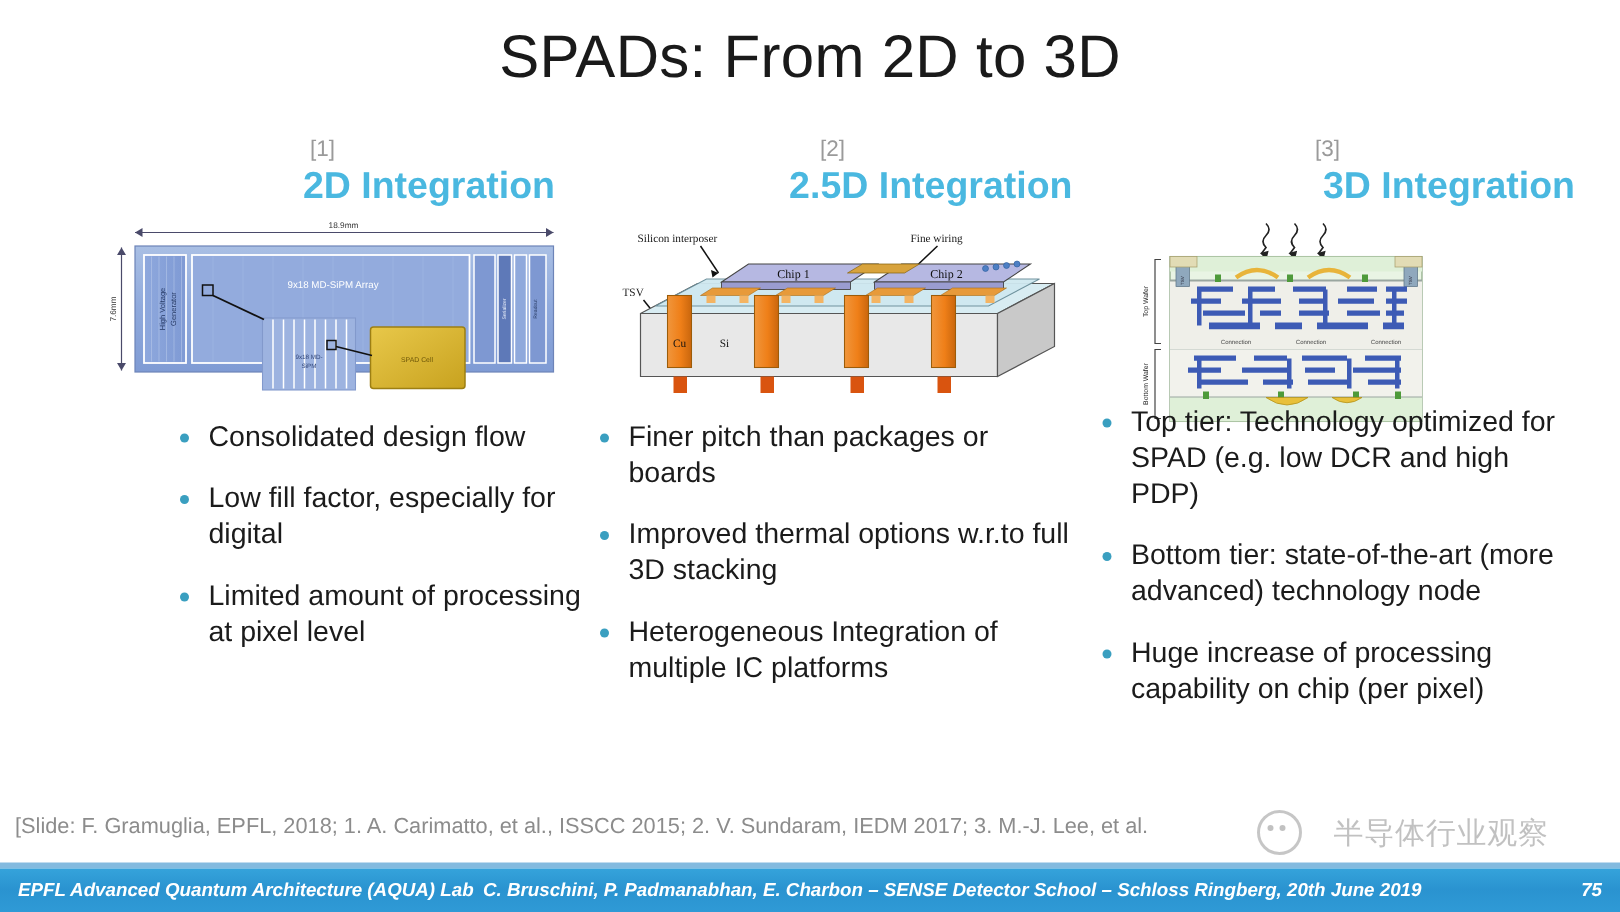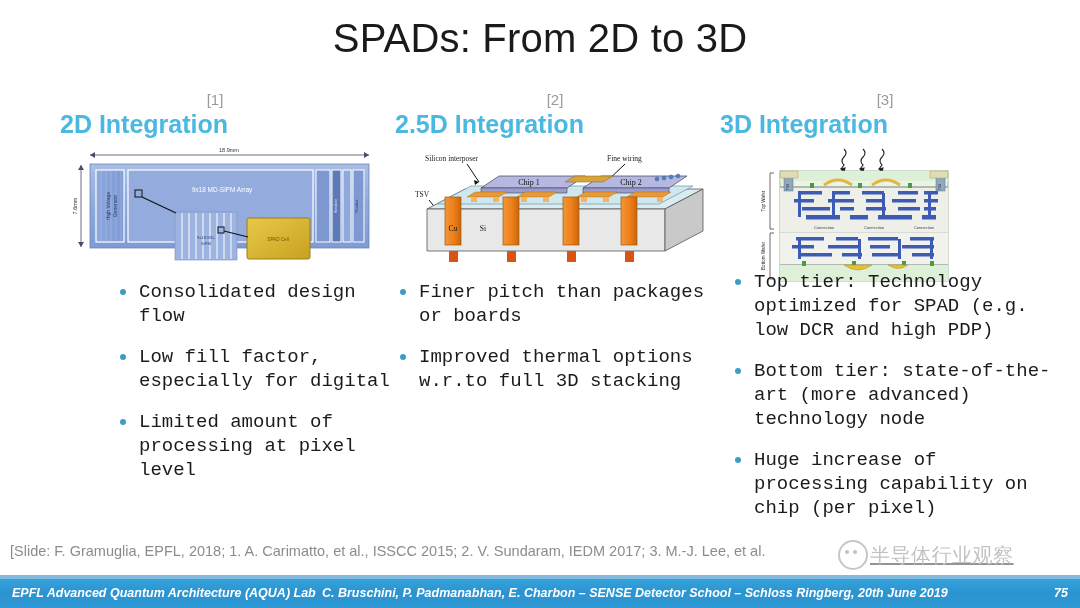--- a/index.html
+++ b/index.html
@@ -24,34 +24,34 @@
   .col{position:absolute;top:92px;}
   .col-1{left:60px;width:310px;}
   .col-2{left:395px;width:320px;}
   .col-3{left:720px;width:330px;}
 
   .ref-num{
     text-align:center;font-size:15px;color:#9a9a9a;
     line-height:16px;margin-bottom:1px;
   }
   .col-head{
-    text-align:left;font-size:25px;color:#4ab8e0;
+    text-align:right;font-size:25px;color:#4ab8e0;
     font-weight:600;line-height:30px;
   }
   .col-2 .col-head, .col-3 .col-head{font-weight:700;}
 
   
   .fig{position:relative;margin-top:8px;margin-left:12px;}
   .fig svg{display:block;}
   .fig-1{height:118px;}
   .fig-2{height:120px;}
   .fig-3{height:140px;}
 
   
-  .bullets{list-style:none;margin:0;padding:0;font-family:Liberation Mono, monospace;}
+  .bullets{list-style:none;margin:0;padding:0;}
   .bullets li{
     position:relative;
     padding-left:24px;
     margin-bottom:17px;
     font-size:19px;
     line-height:24px;
     color:#1b1b1b;
   }
   .bullets li::before{
     content:"";
@@ -66,23 +66,22 @@
   
   .citation{
     position:absolute;left:10px;top:543px;
     font-size:14.5px;color:#8c8c8c;
     white-space:nowrap;
   }
 
   
   .watermark{
     position:absolute;left:838px;top:540px;
-    display:flex;align-items:center;gap:2px;
+    display:flex;align-items:center;gap:21px;
     opacity:.42;
-    text-decoration:underline;
   }
   .wm-logo{
     width:26px;height:26px;border-radius:50%;
     border:2px solid #7a7a7a;
     position:relative;flex:none;
   }
   .wm-logo::before{
     content:"";position:absolute;left:5px;top:8px;
     width:4px;height:4px;border-radius:50%;background:#6e6e6e;
   }
@@ -307,20 +306,21 @@
         </g>
 
         <text x="46" y="84" font-size="7.5" fill="#111" text-anchor="middle" font-family="Liberation Serif, serif">Cu</text>
         <text x="76" y="84" font-size="7.5" fill="#111" text-anchor="middle" font-family="Liberation Serif, serif">Si</text>
       </svg>
     </div>
 
     <ul class="bullets c2-bul">
       <li>Finer pitch than packages or boards</li>
       <li>Improved thermal options w.r.to full 3D stacking</li>
+      <li>Heterogeneous Integration of multiple IC platforms</li>
     </ul>
   </div>
 
   <div class="col col-3">
     <div class="ref-num">[3]</div>
     <div class="col-head">3D Integration</div>
 
     <div class="fig fig-3">
       <svg width="330" height="142" viewBox="0 0 330 142">
 

